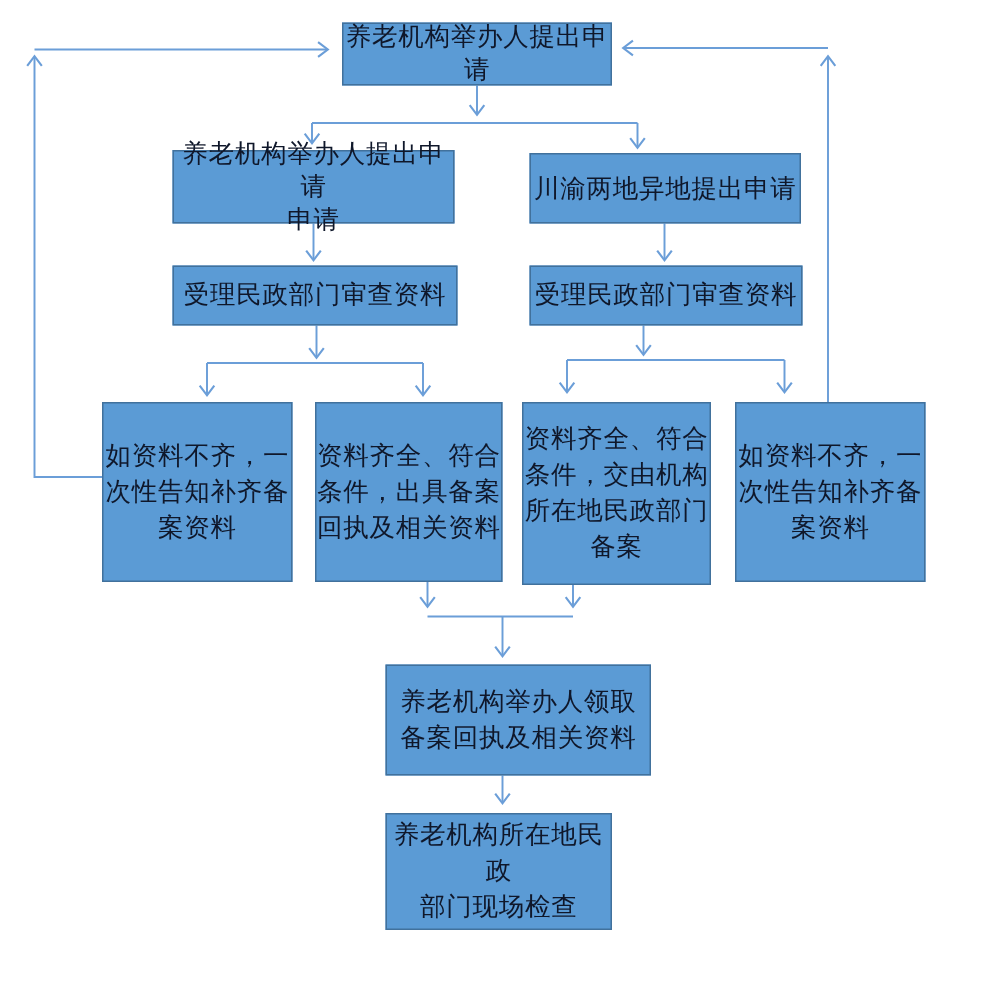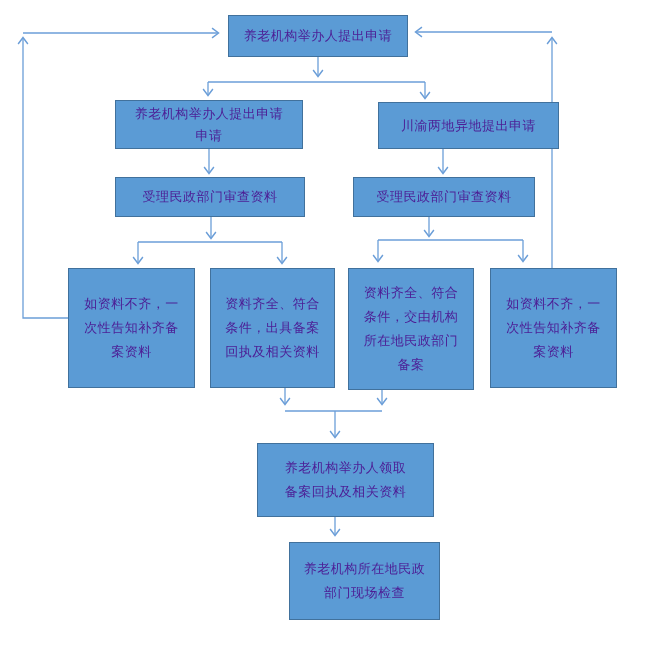--- a/index.html
+++ b/index.html
@@ -3,43 +3,43 @@
 <meta charset="utf-8">
 <style>
   html,body{margin:0;padding:0;background:#ffffff;}
   body{font-family:"DejaVu Sans",sans-serif;}
   .canvas{position:relative;width:657px;height:659px;background:#ffffff;overflow:hidden;}
   .wires{position:absolute;left:0;top:0;width:657px;height:659px;}
   .node{
     position:absolute;
     background:#5B9BD5;
     border:1px solid #41719C;
-    color:#4c1d95;
+    color:#0f172a;
     display:flex;align-items:center;justify-content:center;
     text-align:center;
-    font-size:13px;
+    font-size:17px;
     line-height:22px;
     letter-spacing:0.5px;
     white-space:pre-line;
     box-sizing:border-box;
     z-index:2;
   }
   .node.tall{line-height:24px;}
   
   #n-apply            {left:228px;top:15px; width:180px;height:42px;}
   #n-onsite-apply     {left:115px;top:100px;width:188px;height:49px;}
-  #n-remote-apply     {left:353px;top:102px;width:181px;height:47px;margin-left:25px;}
+  #n-remote-apply     {left:353px;top:102px;width:181px;height:47px;}
   #n-review-left      {left:115px;top:177px;width:190px;height:40px;}
   #n-review-right     {left:353px;top:177px;width:182px;height:40px;}
   #n-incomplete-left  {left:68px; top:268px;width:127px;height:120px;}
   #n-complete-issue   {left:210px;top:268px;width:125px;height:120px;}
   #n-complete-transfer{left:348px;top:268px;width:126px;height:122px;}
   #n-incomplete-right {left:490px;top:268px;width:127px;height:120px;}
   #n-receive          {left:257px;top:443px;width:177px;height:74px;}
-  #n-inspect          {left:257px;top:542px;width:151px;height:78px;margin-left:32px;}
+  #n-inspect          {left:257px;top:542px;width:151px;height:78px;}
   .wires path{stroke:#6B9ED8;stroke-width:1.3;fill:none;}
 </style>
 </head>
 <body>
 
 <div class="canvas">
 
   <svg class="wires" viewBox="0 0 657 659" xmlns="http://www.w3.org/2000/svg">
     <defs>
       <marker id="ah" viewBox="-8 -6 10 12" refX="-0.5" refY="0" markerWidth="10" markerHeight="10" orient="auto">

